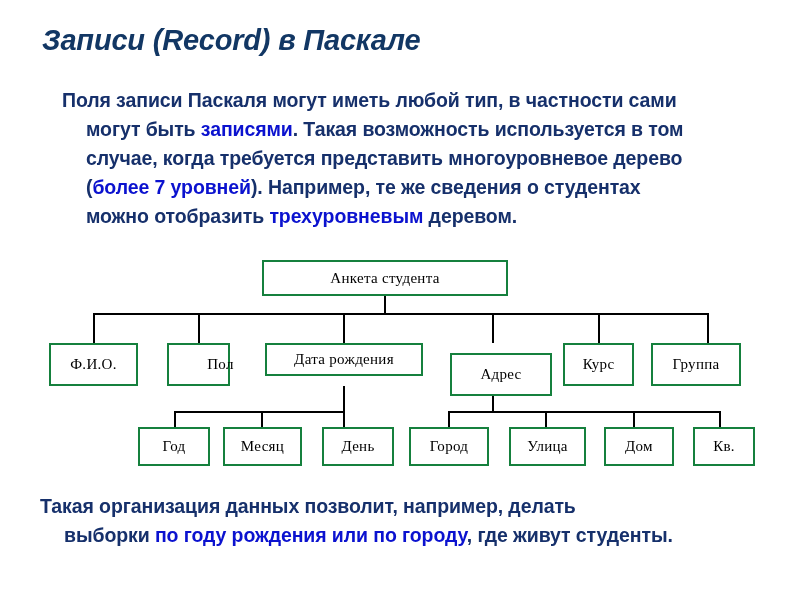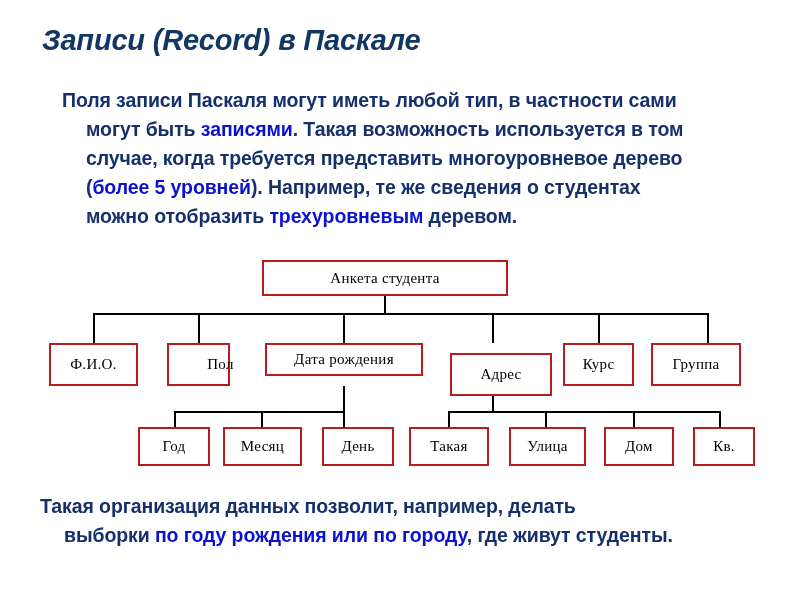--- a/index.html
+++ b/index.html
@@ -66,21 +66,21 @@
   .diagram {
     position: absolute;
     left: 0;
     top: 250px;
     width: 800px;
     height: 230px;
   }
   .node {
     position: absolute;
     box-sizing: border-box;
-    border: 2px solid #b91c1c;
+    border: 2px solid #15803d;
     background: #ffffff;
     display: flex;
     align-items: center;
     justify-content: center;
     font-family: "Liberation Serif", serif;
     font-size: 15px;
     color: #000000;
     white-space: nowrap;
     letter-spacing: 0.3px;
     z-index: 2;
@@ -97,21 +97,21 @@
 <body>
 
 <div class="slide">
 
   <div class="slide-title">Записи (Record) в Паскале</div>
 
   <div class="para para-top">
     <span>Поля записи Паскаля могут иметь любой тип, в частности сами</span>
     <span class="ind"><span>могут быть </span><span class="hl">записями</span><span>. Такая возможность используется в том</span></span>
     <span class="ind"><span>случае, когда требуется представить многоуровневое дерево</span></span>
-    <span class="ind"><span>(</span><span class="hl">более 5 уровней</span><span>). Например, те же сведения о студентах</span></span>
+    <span class="ind"><span>(</span><span class="hl">более 7 уровней</span><span>). Например, те же сведения о студентах</span></span>
     <span class="ind"><span>можно отобразить </span><span class="hl">трехуровневым</span><span> деревом.</span></span>
   </div>
 
   <div class="diagram">
 
     <div class="line v" style="left:384px; top:45px; height:18px;"></div>
     <div class="line h" style="left:93px; top:63px; width:614px;"></div>
 
     <div class="line v" style="left:93px; top:63px; height:30px;"></div>
     <div class="line v" style="left:198px; top:63px; height:30px;"></div>
@@ -160,21 +160,21 @@
       <span>Год</span>
     </div>
     <div class="node" style="left:223px; top:177px; width:79px; height:39px;">
       <span>Месяц</span>
     </div>
     <div class="node" style="left:322px; top:177px; width:72px; height:39px;">
       <span>День</span>
     </div>
 
     <div class="node" style="left:409px; top:177px; width:80px; height:39px;">
-      <span>Такая</span>
+      <span>Город</span>
     </div>
     <div class="node" style="left:509px; top:177px; width:77px; height:39px;">
       <span>Улица</span>
     </div>
     <div class="node" style="left:604px; top:177px; width:70px; height:39px;">
       <span>Дом</span>
     </div>
     <div class="node" style="left:693px; top:177px; width:62px; height:39px;">
       <span>Кв.</span>
     </div>

